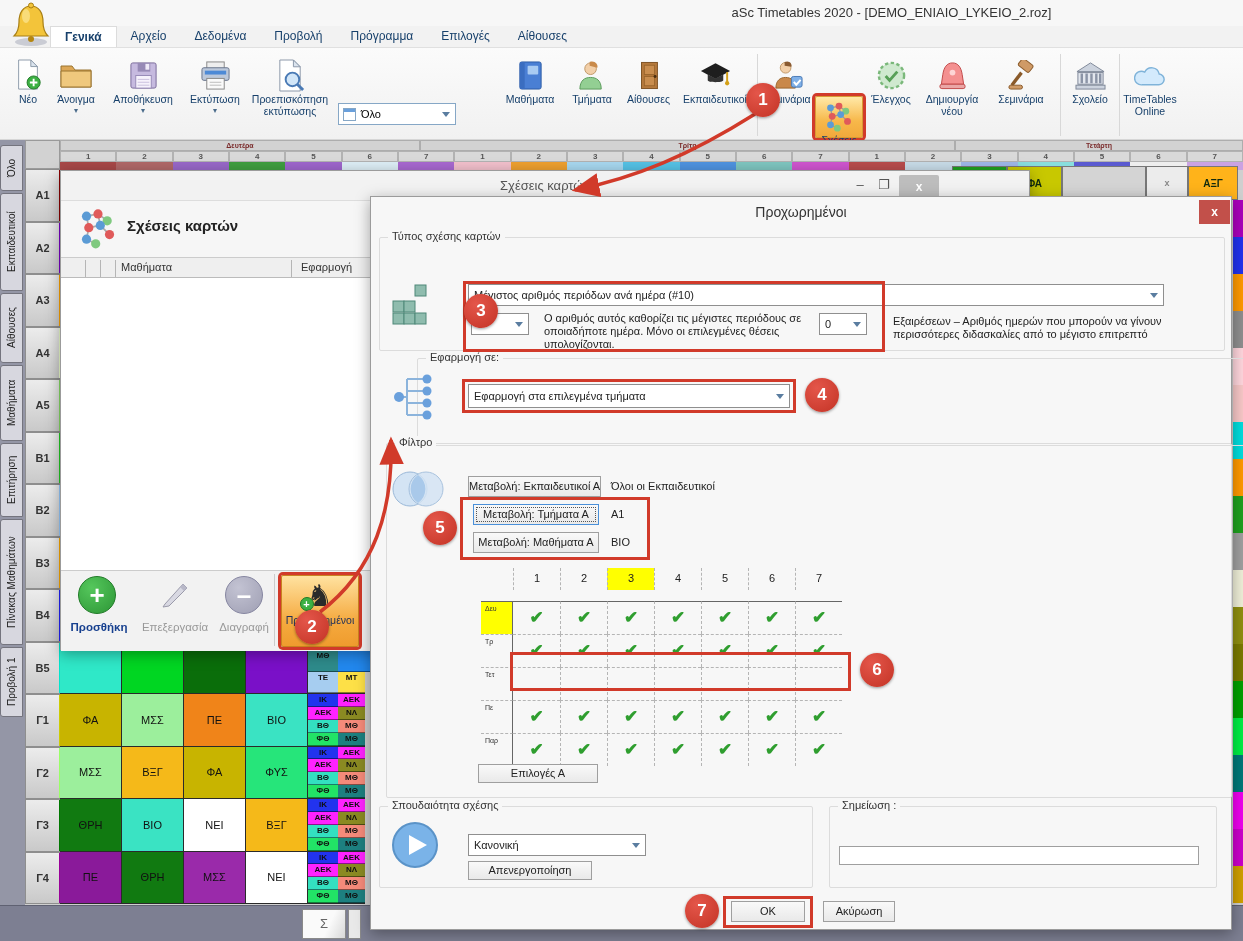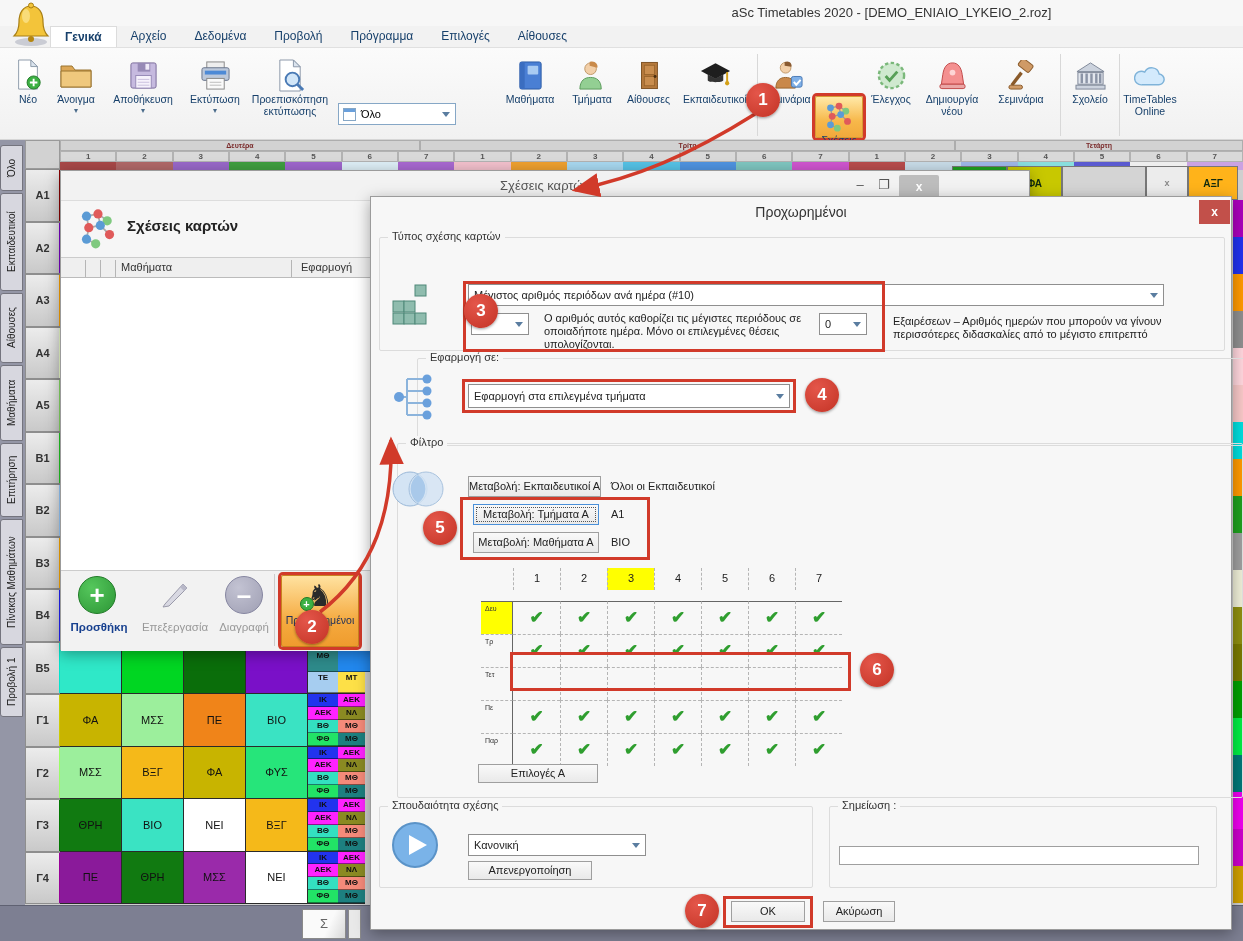--- a/index.html
+++ b/index.html
@@ -616,21 +616,21 @@
           <circle cx="36" cy="20" r="4.5" fill="#6aa0dc"></circle>
         <circle cx="36" cy="32" r="4.5" fill="#6aa0dc"></circle>
           <circle cx="36" cy="44" r="4.5" fill="#6aa0dc"></circle>
       </svg>
     </div>
     <div class="dd" style="left:97px;top:187px;width:322px;height:24px;">
       <span>Εφαρμογή στα επιλεγμένα τμήματα</span>
         <span class="chev"></span>
     </div>
 
-    <div class="gbox" style="left:26px;top:246px;width:846px;height:355px;">
+    <div class="gbox" style="left:15px;top:246px;width:846px;height:355px;">
       <div class="glabel">Φίλτρο</div>
     </div>
     <div style="position:absolute;left:18px;top:272px;">
       <svg viewBox="0 0 58 40" width="58" height="40">
         <circle cx="21" cy="20" r="17" fill="#d4e4f4" stroke="#9ab8d8"></circle>
         <circle cx="37" cy="20" r="17" fill="#d4e4f4" stroke="#9ab8d8" opacity="0.85"></circle>
         <path d="M29 6 a17 17 0 0 1 0 28 a17 17 0 0 1 0 -28 z" fill="#a9c9ea"></path>
       </svg>
     </div>
     <div id="filter-rows" style="position: absolute; left: 0px; top: 0px;">

